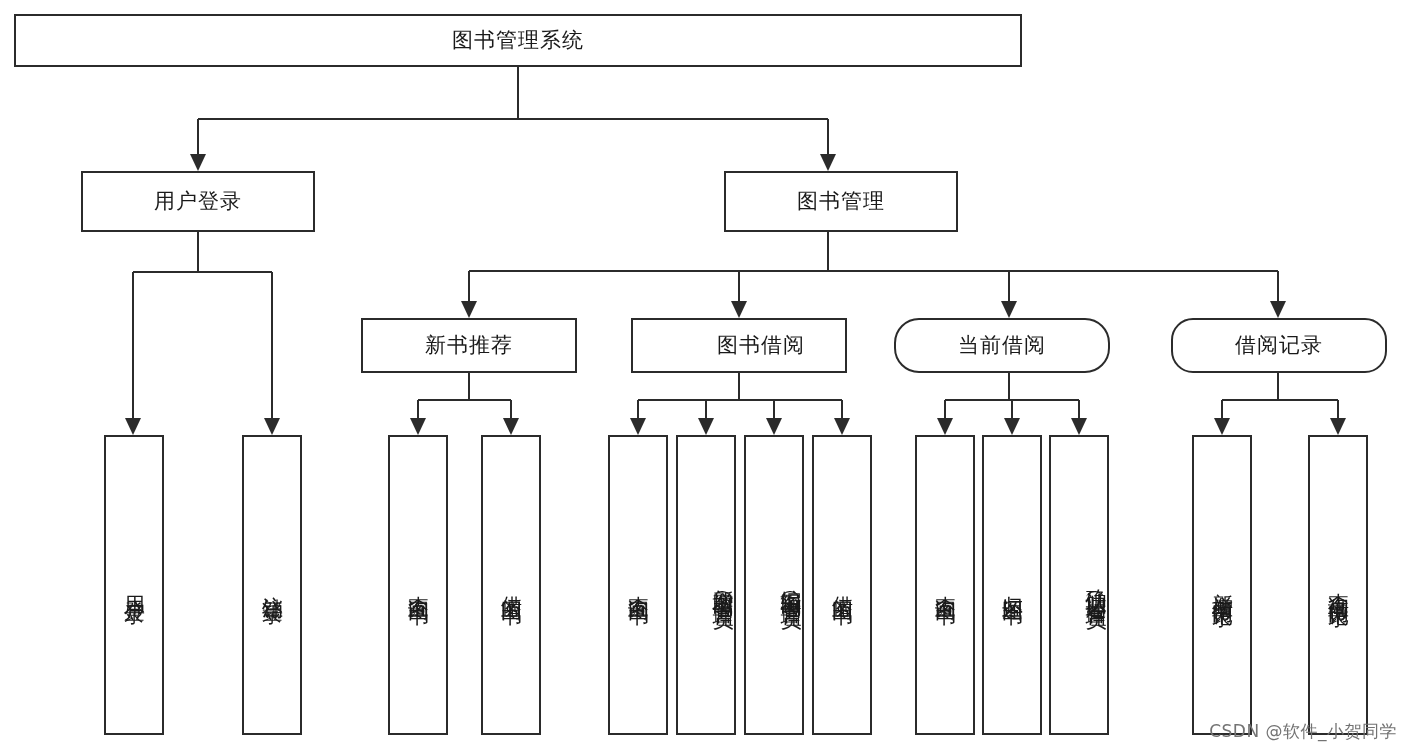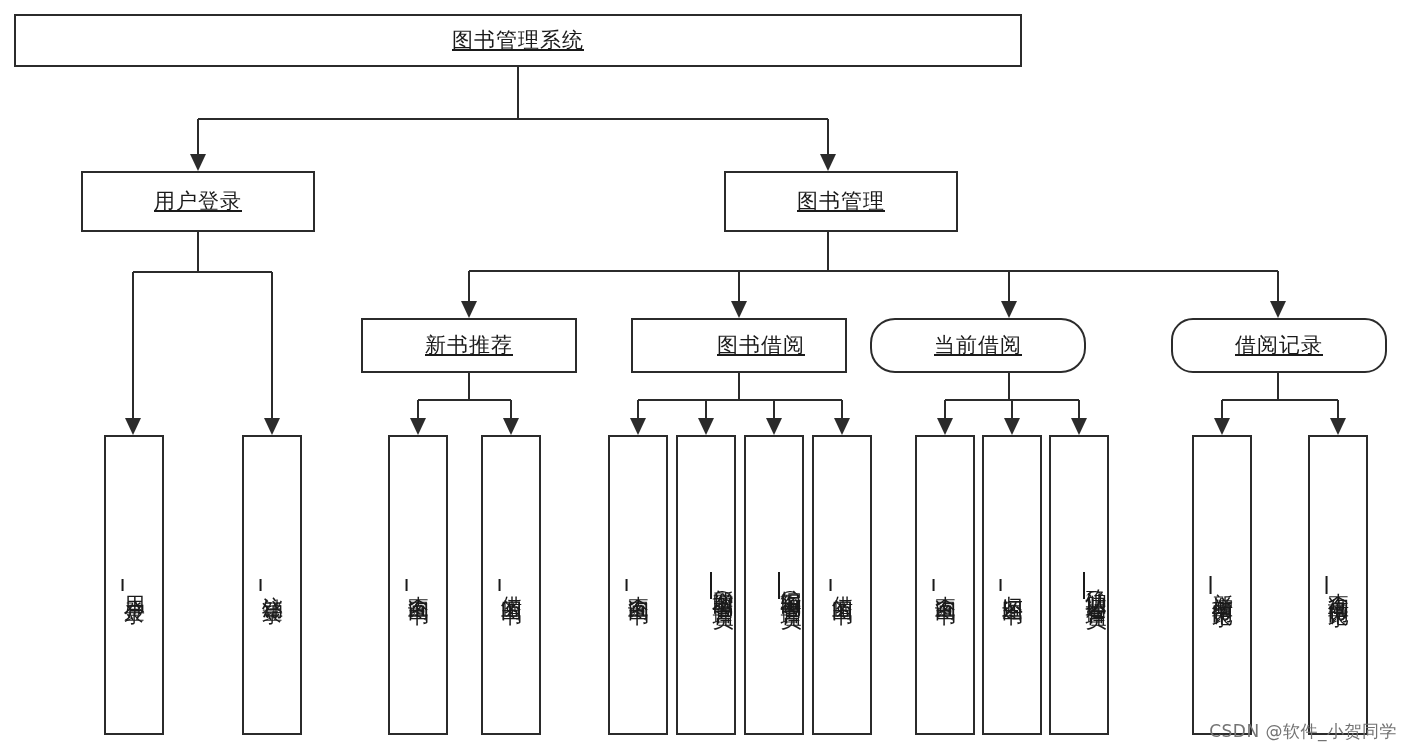--- a/index.html
+++ b/index.html
@@ -19,21 +19,20 @@
   }
   .node {
     position: absolute;
     box-sizing: border-box;
     border: 2px solid #2b2b2b;
     background: #ffffff;
     display: flex;
     align-items: center;
     justify-content: center;
     color: #1a1a1a;
-    text-decoration: underline;
   }
   .node.horiz {
     font-size: 21px;
     letter-spacing: 1px;
     line-height: 1.2;
   }
   .node.vert {
     writing-mode: vertical-rl;
     text-orientation: upright;
     font-size: 21px;
@@ -142,21 +141,21 @@
       </div>
       <div class="node horiz" style="left: 711px; top: 171px; width: 234px; height: 61px; margin-left: 13px;">
         <span class="txt">图书管理</span>
       </div>
       <div class="node horiz" style="left: 361px; top: 318px; width: 216px; height: 55px;">
         <span class="txt">新书推荐</span>
       </div>
       <div class="node horiz" style="left: 631px; top: 318px; width: 216px; height: 55px; padding-left: 44px;">
         <span class="txt">图书借阅</span>
       </div>
-      <div class="node horiz" style="left: 870px; top: 318px; width: 216px; height: 55px; border-radius: 25px;">
+      <div class="node horiz" style="left: 894px; top: 318px; width: 216px; height: 55px; border-radius: 25px;">
         <span class="txt">当前借阅</span>
       </div>
       <div class="node horiz" style="left: 1171px; top: 318px; width: 216px; height: 55px; border-radius: 22px;">
         <span class="txt">借阅记录</span>
       </div>
       <div class="node vert mid" style="left: 104px; top: 435px; width: 60px; height: 300px;">
         <span class="txt">用户登录</span>
       </div>
       <div class="node vert mid" style="left: 242px; top: 435px; width: 60px; height: 300px;">
         <span class="txt">注销登录</span>

